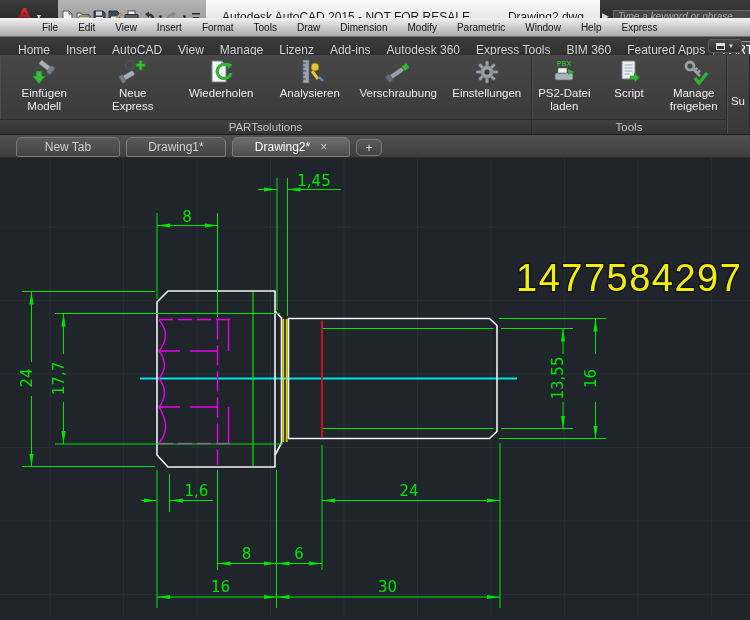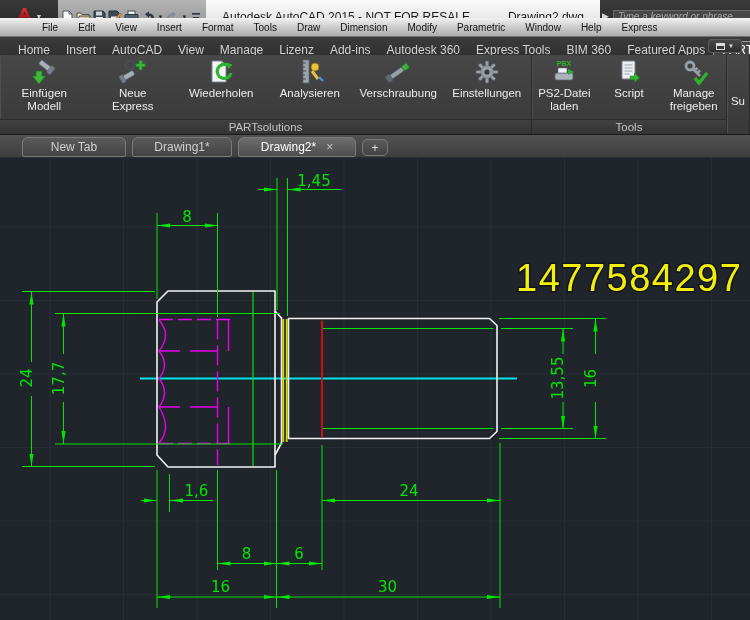--- a/index.html
+++ b/index.html
@@ -37,21 +37,21 @@
   .rgroup.g1 { width:532px; }
   .rgroup.g2 { width:195px; }
   .rgroup.g3 { flex:1;gap:40px; }
   .rbuttons { flex:1; display:flex; align-items:flex-start; }
   .rbtn { flex:1; height:100%; display:flex; flex-direction:column; align-items:center; padding-top:3px; gap:1px; cursor:pointer; }
   .ricon { width:32px; height:28px; display:flex; align-items:center; justify-content:center; }
   .rlabel-text { font-size:11.5px; line-height:1.15; color:#ececec; text-align:center; white-space:pre-line; }
   .rgroup-label { height:15px; font-size:11.5px; color:#c2c2c2; text-align:center; line-height:14px; background:linear-gradient(#404040,#343434); border-top:1px solid #2c2c2c; }
 
   
-  .doctabs { position:absolute; top:135px; left:0; width:750px; height:23px; background:linear-gradient(#515151,#3e3e3e); display:flex; align-items:flex-end; gap:6px; padding:0 0 0 22px; border-bottom:1px solid #2c2c2c; }
+  .doctabs { position:absolute; top:135px; left:0; width:750px; height:23px; background:linear-gradient(#515151,#3e3e3e); display:flex; align-items:flex-end; gap:6px; padding:0 0 0 16px; border-bottom:1px solid #2c2c2c; }
   .dtab { height:20px; display:flex; align-items:center; justify-content:center; gap:10px; padding:0 16px; font-size:12px; color:#cfcfcf; background:linear-gradient(#5a5a5a,#434343); border:1px solid #7a7a7a; border-radius:6px 6px 2px 2px; white-space:nowrap; cursor:pointer; }
   .dtab.active { background:linear-gradient(#6e6e6e,#4d4d4d); color:#fff; }
   .dtab .close { color:#c5c5c5; font-size:12px; line-height:1; }
   .dtab-plus { height:17px; width:26px; margin-bottom:1px; display:flex; align-items:center; justify-content:center; font-size:12px; color:#ddd; background:linear-gradient(#5a5a5a,#434343); border:1px solid #7a7a7a; border-radius:5px; cursor:pointer; }
 
   
   .canvas { position:absolute; top:158px; left:0; width:750px; height:462px; background-color:#20252c;
     background-image:linear-gradient(#272d36 1px, transparent 1px), linear-gradient(90deg, #272d36 1px, transparent 1px);
     background-size:73.5px 73.5px; background-position:49.5px 68.5px; }
   .canvas svg { position:absolute; top:0; left:0; }

